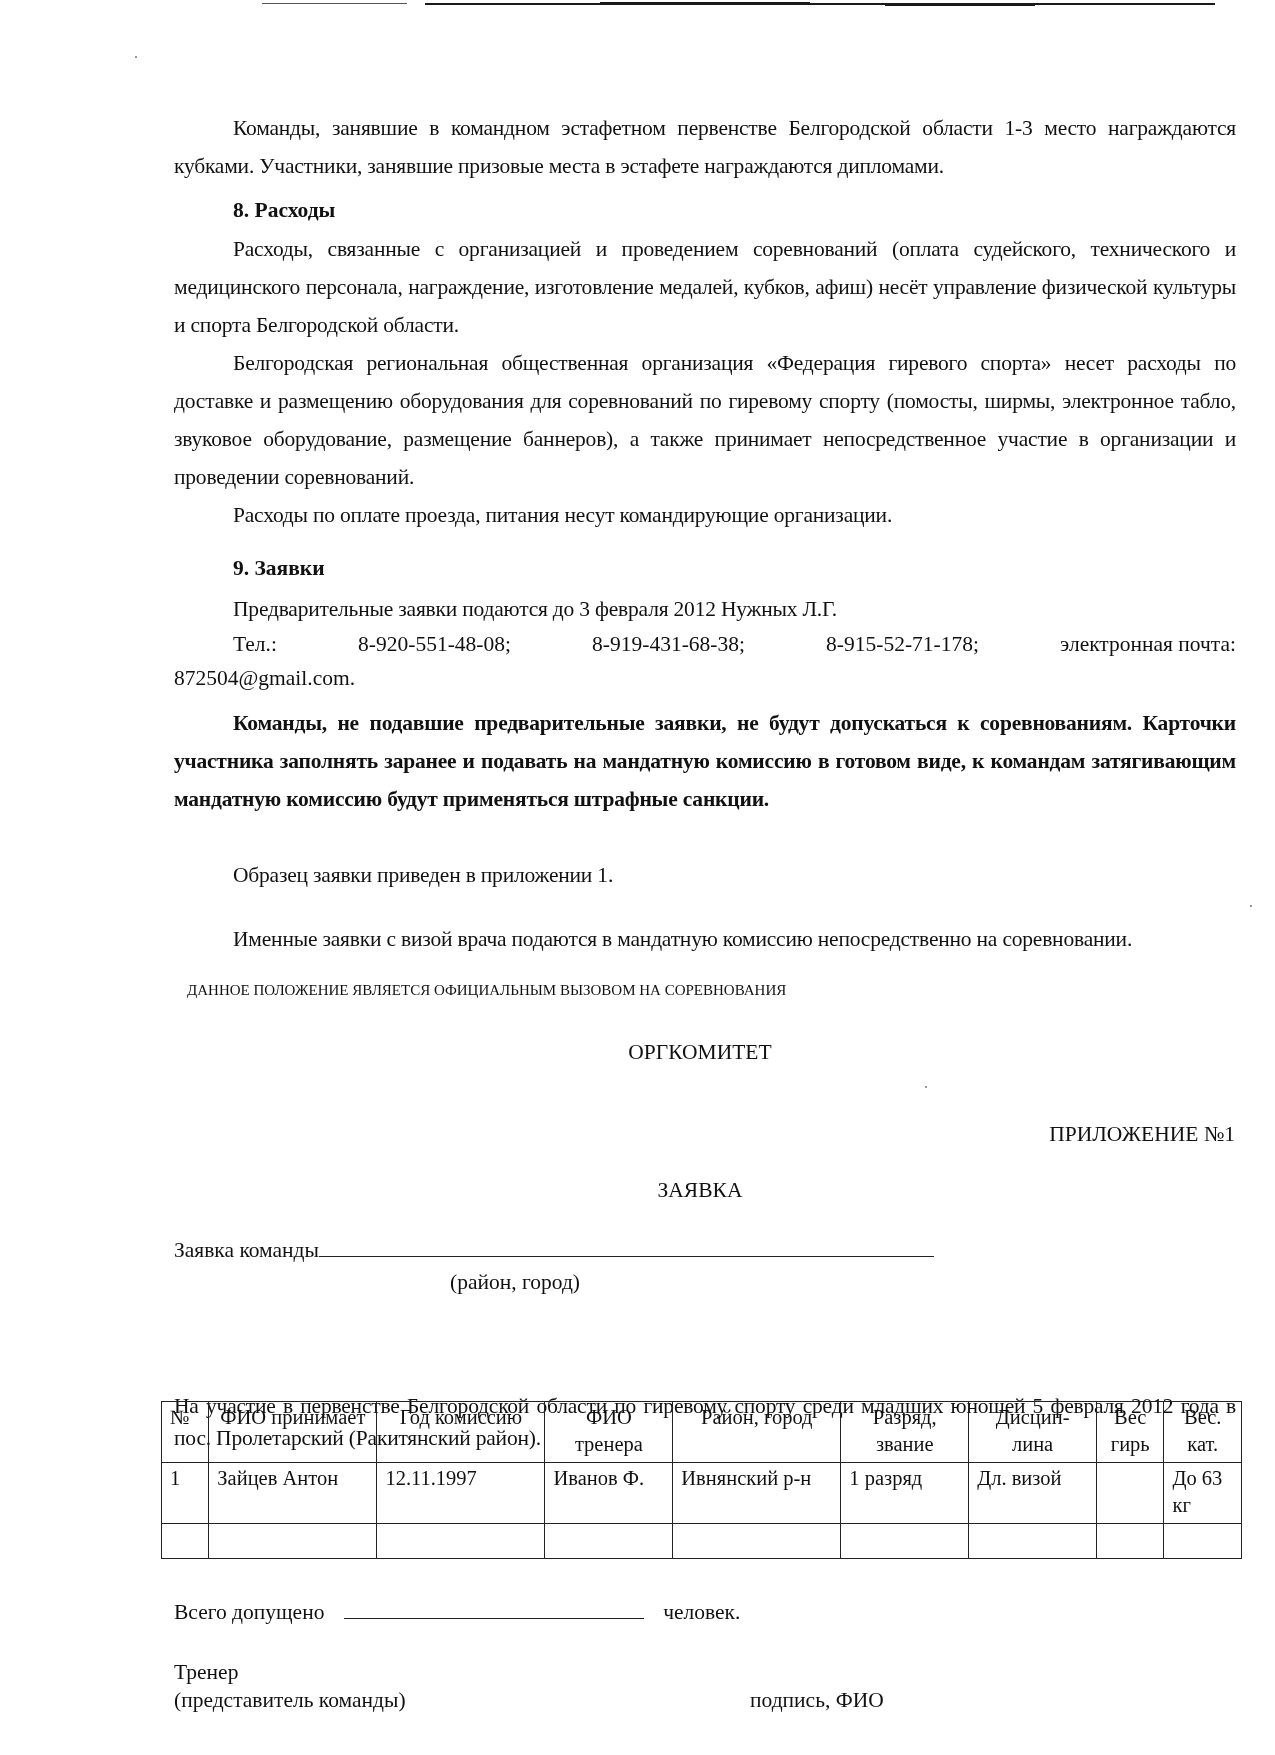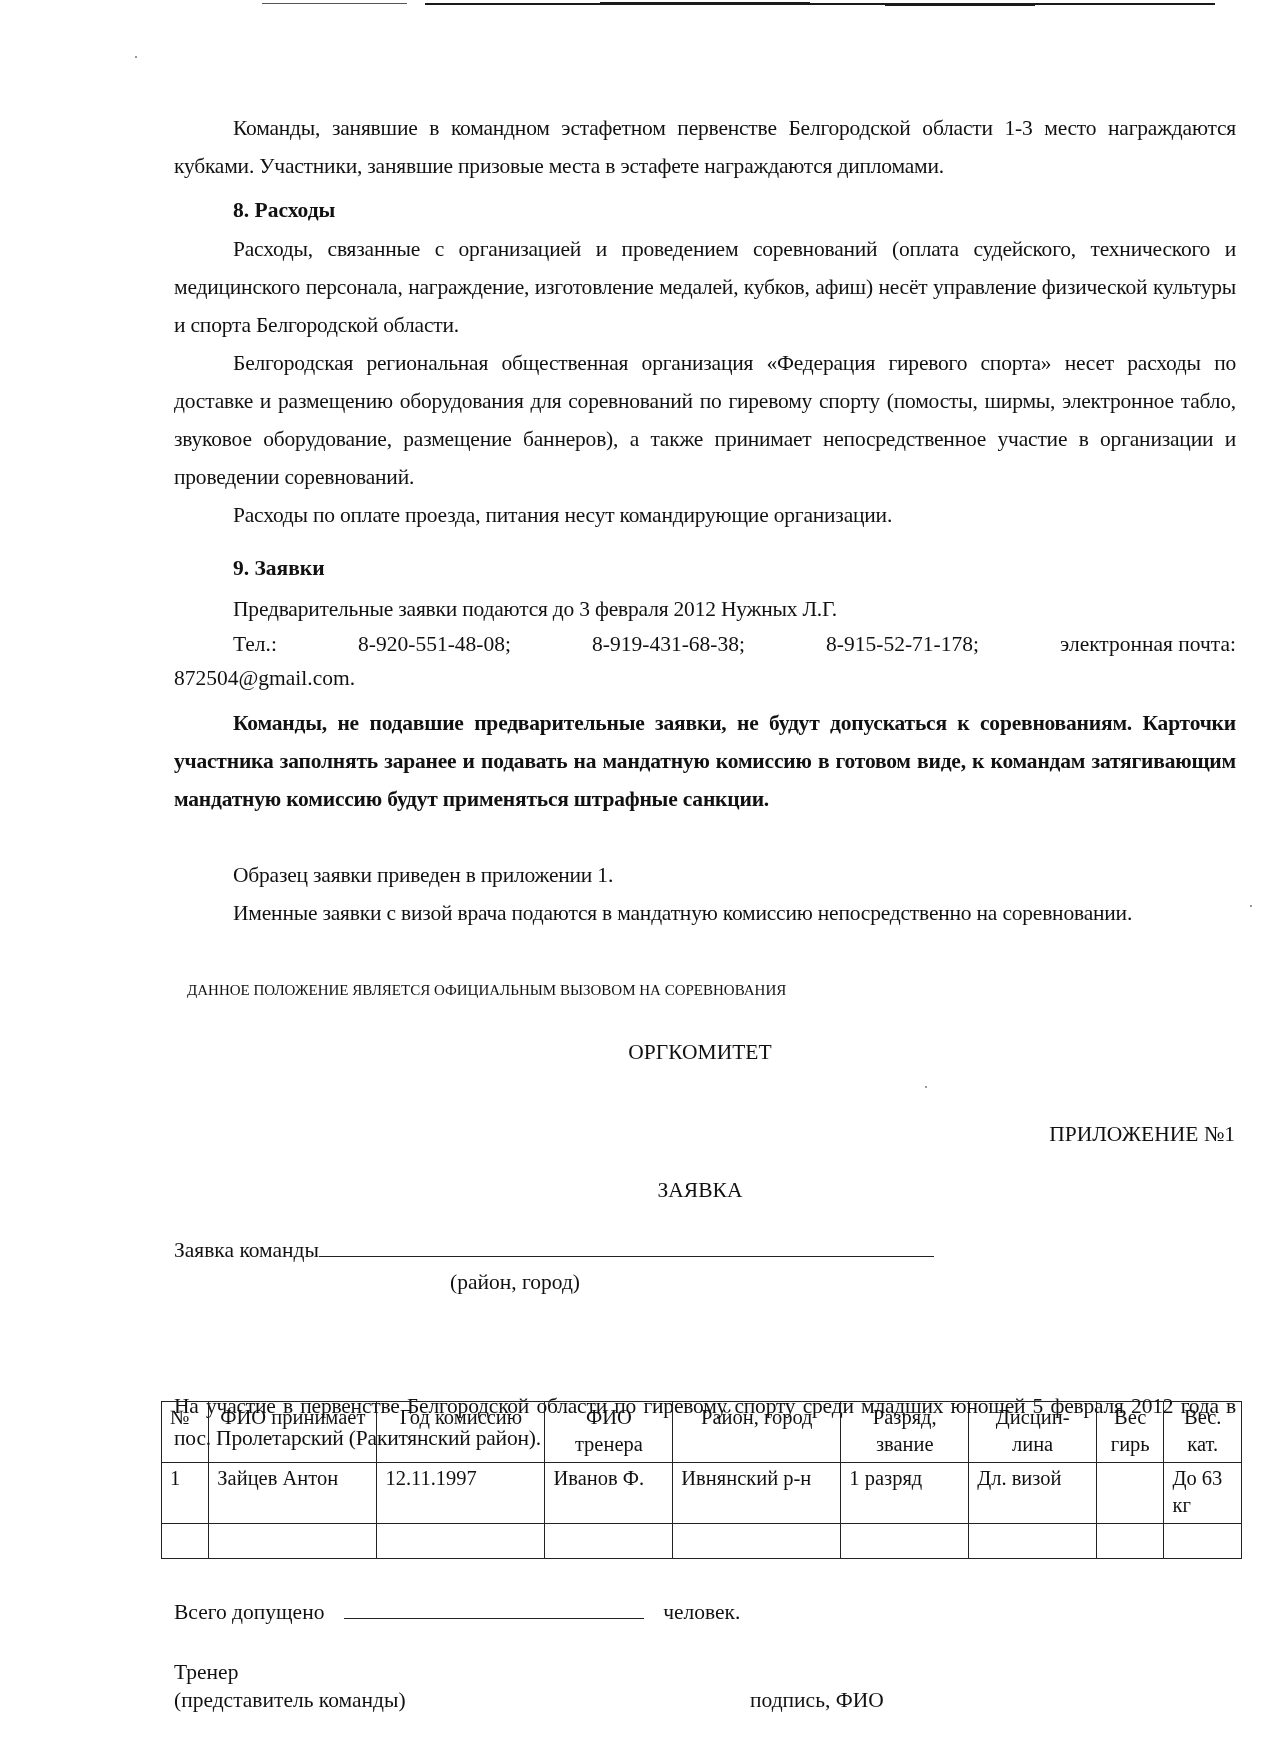--- a/index.html
+++ b/index.html
@@ -60,21 +60,21 @@
   <span>Тел.:</span>
   <span>8-920-551-48-08;</span>
   <span>8-919-431-68-38;</span>
   <span>8-915-52-71-178;</span>
   <span>электронная почта:</span>
 </div>
 <div class="line" style="top:666px; left:174px;">872504@gmail.com.</div>
 
 <div class="p indent bold" style="top:704px;">Команды, не подавшие предварительные заявки, не будут допускаться к соревнованиям. Карточки участника заполнять заранее и подавать на мандатную комиссию в готовом виде, к командам затягивающим мандатную комиссию будут применяться штрафные санкции.</div>
 <div class="p indent" style="top:856px;">Образец заявки приведен в приложении 1.</div>
-<div class="p indent" style="top:894px;">Именные заявки с визой врача подаются в мандатную комиссию непосредственно на соревновании.</div>
+<div class="p indent" style="top:920px;">Именные заявки с визой врача подаются в мандатную комиссию непосредственно на соревновании.</div>
 
 <div class="line" style="top:982px; left:187px; font-size:15px;">ДАННОЕ ПОЛОЖЕНИЕ ЯВЛЯЕТСЯ ОФИЦИАЛЬНЫМ ВЫЗОВОМ НА СОРЕВНОВАНИЯ</div>
 <div class="line center" style="top:1040px; left:0; width:1400px;">ОРГКОМИТЕТ</div>
 
 <div class="line" style="top:1122px; right:40px;">ПРИЛОЖЕНИЕ №1</div>
 <div class="line center" style="top:1178px; left:0; width:1400px;">ЗАЯВКА</div>
 
 <div class="line" style="top:1236px; left:174px;">
   <span>Заявка команды</span><span class="blank" style="width:615px; height:20px;"></span>
 </div>

